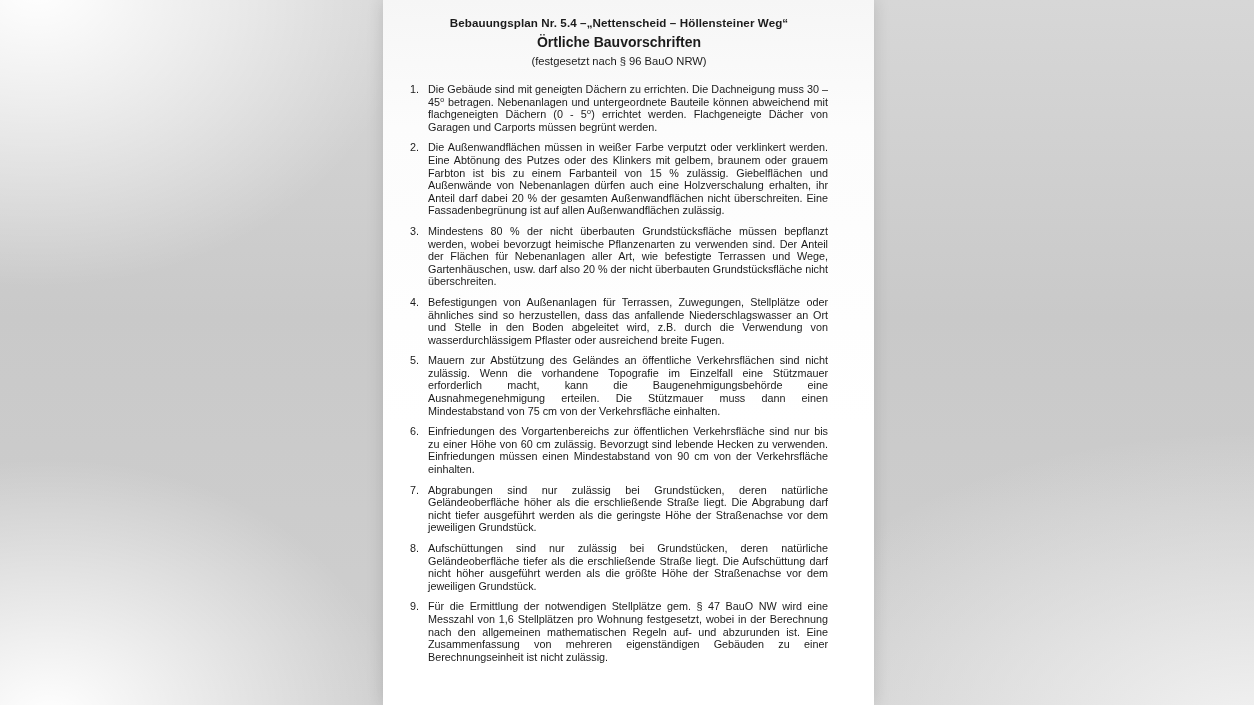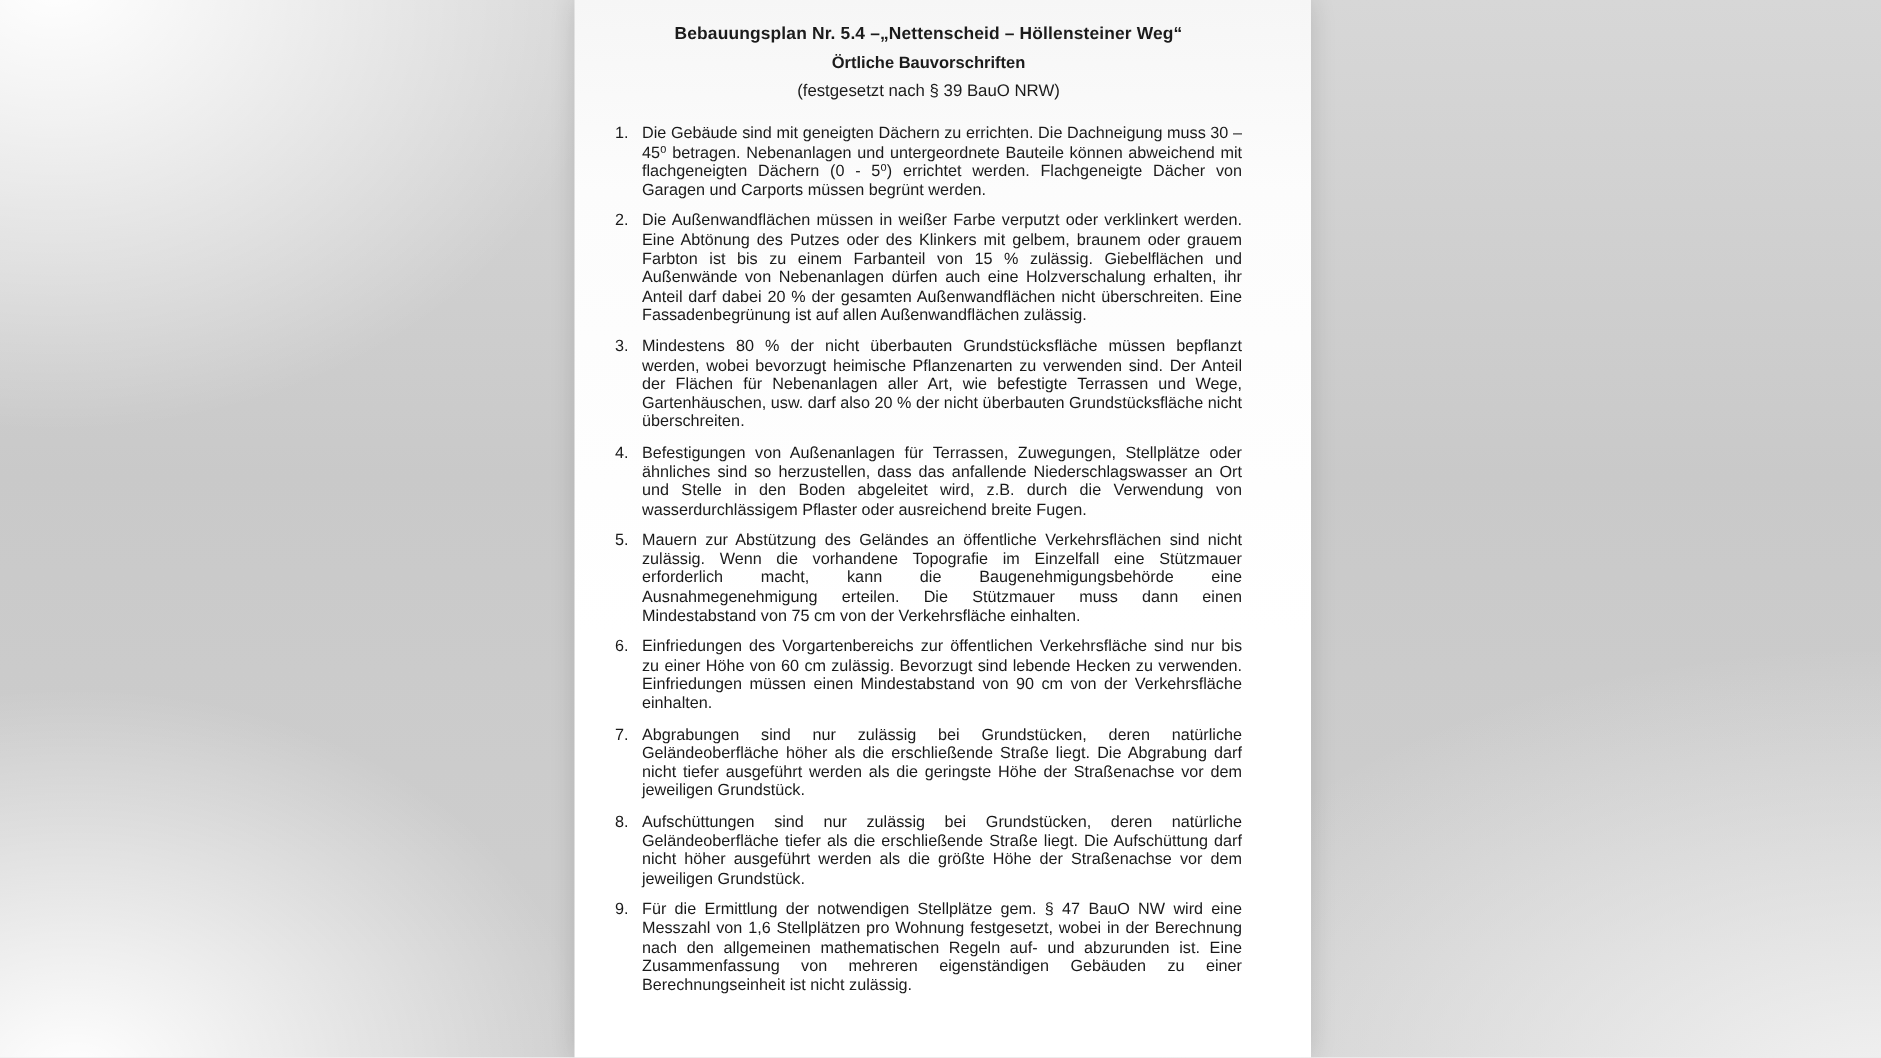--- a/index.html
+++ b/index.html
@@ -43,21 +43,21 @@
   .title-main {
     font-weight: bold;
     font-size: 11.6px;
     line-height: 12px;
     margin-bottom: 7px;
     letter-spacing: 0.1px;
   }
 
   .title-sub {
     font-weight: bold;
-    font-size: 11px;
+    font-size: 14px;
     line-height: 12px;
     margin-bottom: 7px;
   }
 
   .title-note {
     font-size: 11.2px;
     line-height: 12px;
   }
 
   .regulations { list-style: none; }
@@ -81,21 +81,21 @@
 </style>
 </head>
 <body>
 
 <div class="page">
   <div class="content">
 
     <div class="doc-header">
       <div class="title-main">Bebauungsplan Nr. 5.4 –„Nettenscheid – Höllensteiner Weg“</div>
       <div class="title-sub">Örtliche Bauvorschriften</div>
-      <div class="title-note">(festgesetzt nach § 39 BauO NRW)</div>
+      <div class="title-note">(festgesetzt nach § 96 BauO NRW)</div>
     </div>
 
     <div class="regulations">
       <div class="reg-item">
         <span class="reg-num">1.</span>
         <span>Die Gebäude sind mit geneigten Dächern zu errichten. Die Dachneigung muss 30 – 45⁰ betragen. Nebenanlagen und untergeordnete Bauteile können abweichend mit flachgeneigten Dächern (0 - 5⁰) errichtet werden. Flachgeneigte Dächer von Garagen und Carports müssen begrünt werden.</span>
       </div>
       <div class="reg-item">
         <span class="reg-num">2.</span>
         <span>Die Außenwandflächen müssen in weißer Farbe verputzt oder verklinkert werden. Eine Abtönung des Putzes oder des Klinkers mit gelbem, braunem oder grauem Farbton ist bis zu einem Farbanteil von 15 % zulässig. Giebelflächen und Außenwände von Nebenanlagen dürfen auch eine Holzverschalung erhalten, ihr Anteil darf dabei 20 % der gesamten Außenwandflächen nicht überschreiten. Eine Fassadenbegrünung ist auf allen Außenwandflächen zulässig.</span>

